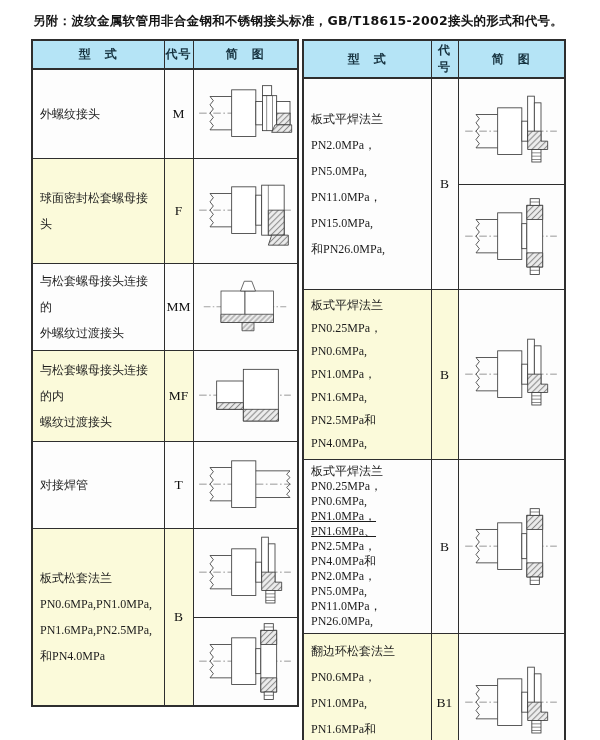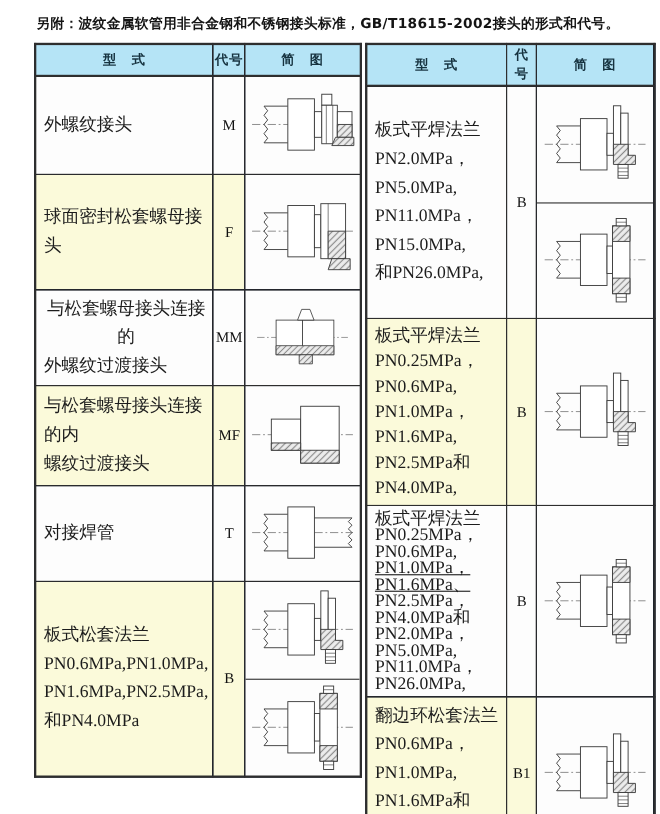--- a/index.html
+++ b/index.html
@@ -28,21 +28,21 @@
     overflow:hidden;
   }
   thead th{
     background:var(--header-bg,#b5e4f6);
     height:25px;font-size:12px;font-weight:bold;color:#16323f;
     border-bottom:2px solid var(--border,#2e2e2e) !important;
     letter-spacing:1px;
   }
   td.type{
     font-family:"Liberation Serif","DejaVu Sans",serif;
-    font-size:16px;text-align:left;vertical-align:middle;
+    font-size:12px;text-align:left;vertical-align:middle;
     padding:4px 4px 4px 7px;background:#fdfdfd;color:#1c1c1c;
   }
   td.code{
     font-family:"Liberation Serif",serif;
     font-size:13.5px;text-align:center;vertical-align:middle;
     background:#fdfdfd;color:#111;
   }
   td.hl{background:var(--highlight-bg,#fbfada);}
   td.sketch{background:#fdfdfd;padding:0;vertical-align:middle;}
   .stack{display:flex;flex-direction:column;width:100%;}
@@ -127,21 +127,21 @@
                   <line x1="88" y1="15" x2="88" y2="75" stroke="#3a3a3a" stroke-width="0.7"></line>
                   <path d="M88,45 h19 v30 h-19 z" fill="url(#H2)" stroke="#3a3a3a"></path>
                   <path d="M92,75 h20 v12 h-24 z" fill="url(#H2)" stroke="#3a3a3a"></path>
                 </svg>
               </div>
             </div>
           </td>
         </tr>
         <tr style="height: 77px;">
           <td class="type">
-            <div class="ln" style="line-height: 26px; text-align: center;">与松套螺母接头连接的</div>
+            <div class="ln" style="line-height: 26px;">与松套螺母接头连接的</div>
             <div class="ln" style="line-height: 26px;">外螺纹过渡接头</div>
           </td>
           <td class="code">MM</td>
           <td class="sketch">
             <div class="stack">
               <div class="diag" style="height: 77px;">
                 <svg width="100" height="69" viewBox="0 0 120 92" preserveAspectRatio="xMidYMid meet">
                   <defs>
                     <pattern id="H3" width="5" height="5" patternUnits="userSpaceOnUse" patternTransform="rotate(45)">
                       <rect width="5" height="5" fill="#ededed"></rect>

